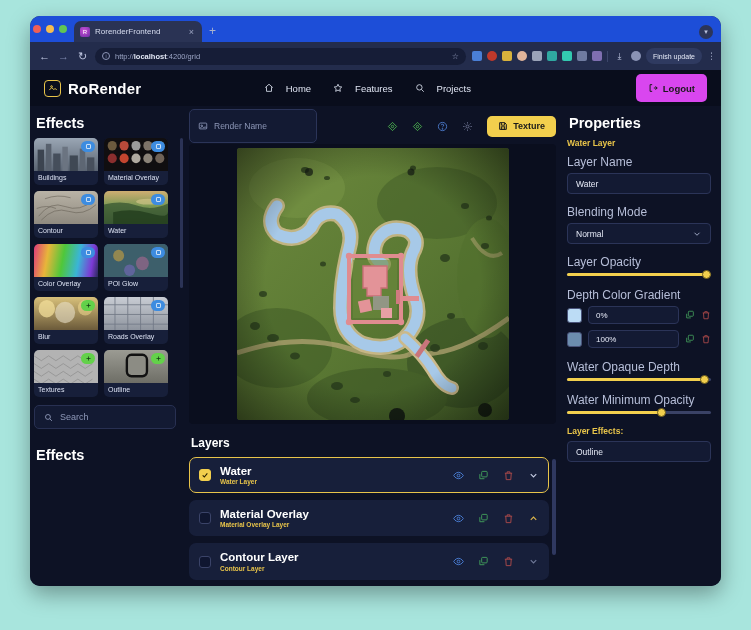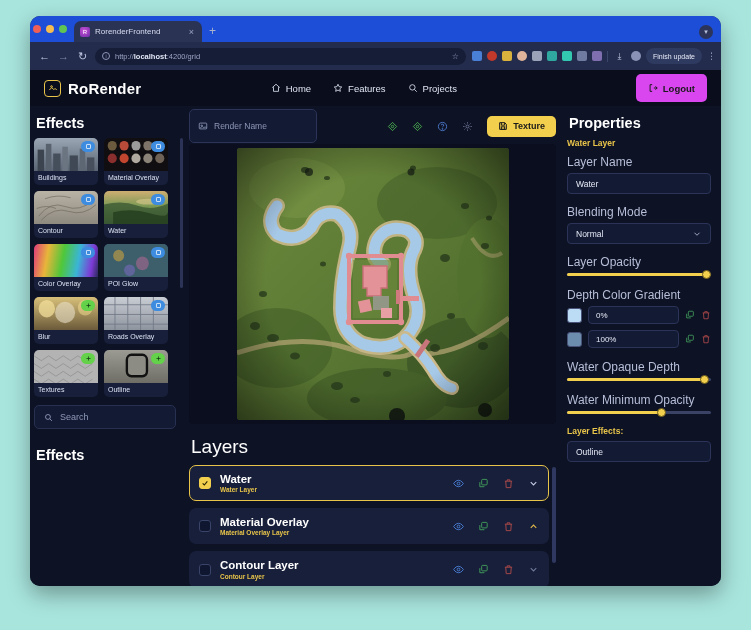--- a/index.html
+++ b/index.html
@@ -84,21 +84,21 @@
     height: 36px; background: #090d1c; display: flex; align-items: center;
     padding: 0 14px; gap: 0;
   }
   .brand { display: flex; align-items: center; gap: 7px; }
   .brand-ico {
     width: 17px; height: 17px; border: 1.6px solid #e8c44a; border-radius: 4px;
     display: flex; align-items: center; justify-content: center;
   }
   .brand-name { color: #ffffff; font-size: 15px; font-weight: bold; letter-spacing: .2px; }
   .nav { display: flex; gap: 22px; margin-left: auto; margin-right: auto; padding-left: 40px; }
-  .navitem { display: flex; align-items: center; gap: 5px; color: #dfe4f2; font-size: 9.5px; }
+  .navitem { display: flex; align-items: center; gap: 12px; color: #dfe4f2; font-size: 9.5px; }
   .navitem svg { display: block; }
   .logout {
     margin-left: auto; background: #d946ef; color: #1a1a1a; font-size: 9.5px; font-weight: bold;
     height: 28px; border-radius: 5px; display: flex; align-items: center; gap: 5px;
     padding: 0 12px; border: none;
   }
 
   
   .body { flex: 1; display: flex; overflow: hidden; }
 
@@ -146,21 +146,21 @@
     background: #f2cf4d; color: #1a1a1a; font-size: 9px; font-weight: bold; height: 21px;
     border-radius: 5px; display: flex; align-items: center; gap: 5px; padding: 0 11px; border: none;
   }
 
   .canvas-wrap {
     margin-top: 7px; height: 280px; background: #0a0e1e; border-radius: 4px;
     display: flex; align-items: center; justify-content: center; position: relative;
   }
   .map { width: 272px; height: 272px; position: relative; border-radius: 3px; overflow: hidden; }
 
-  .layers-head { color: #fff; font-size: 19px; font-weight: normal; padding: 12px 0 7px 2px; }
+  .layers-head { color: #fff; font-size: 12px; font-weight: bold; padding: 12px 0 7px 2px; }
   .layers { flex: 1; position: relative; overflow: hidden; padding-right: 7px; }
   .layer {
     background: #171f3a; border-radius: 7px; margin-bottom: 7px; padding: 7px 9px;
     border: 1px solid transparent;
   }
   .layer.sel { border-color: #e8c44a; }
   .layer-row { display: flex; align-items: center; gap: 9px; }
   .chk {
     width: 12px; height: 12px; border-radius: 3px; flex: none;
     border: 1px solid #3a4368; background: #0f1630;

